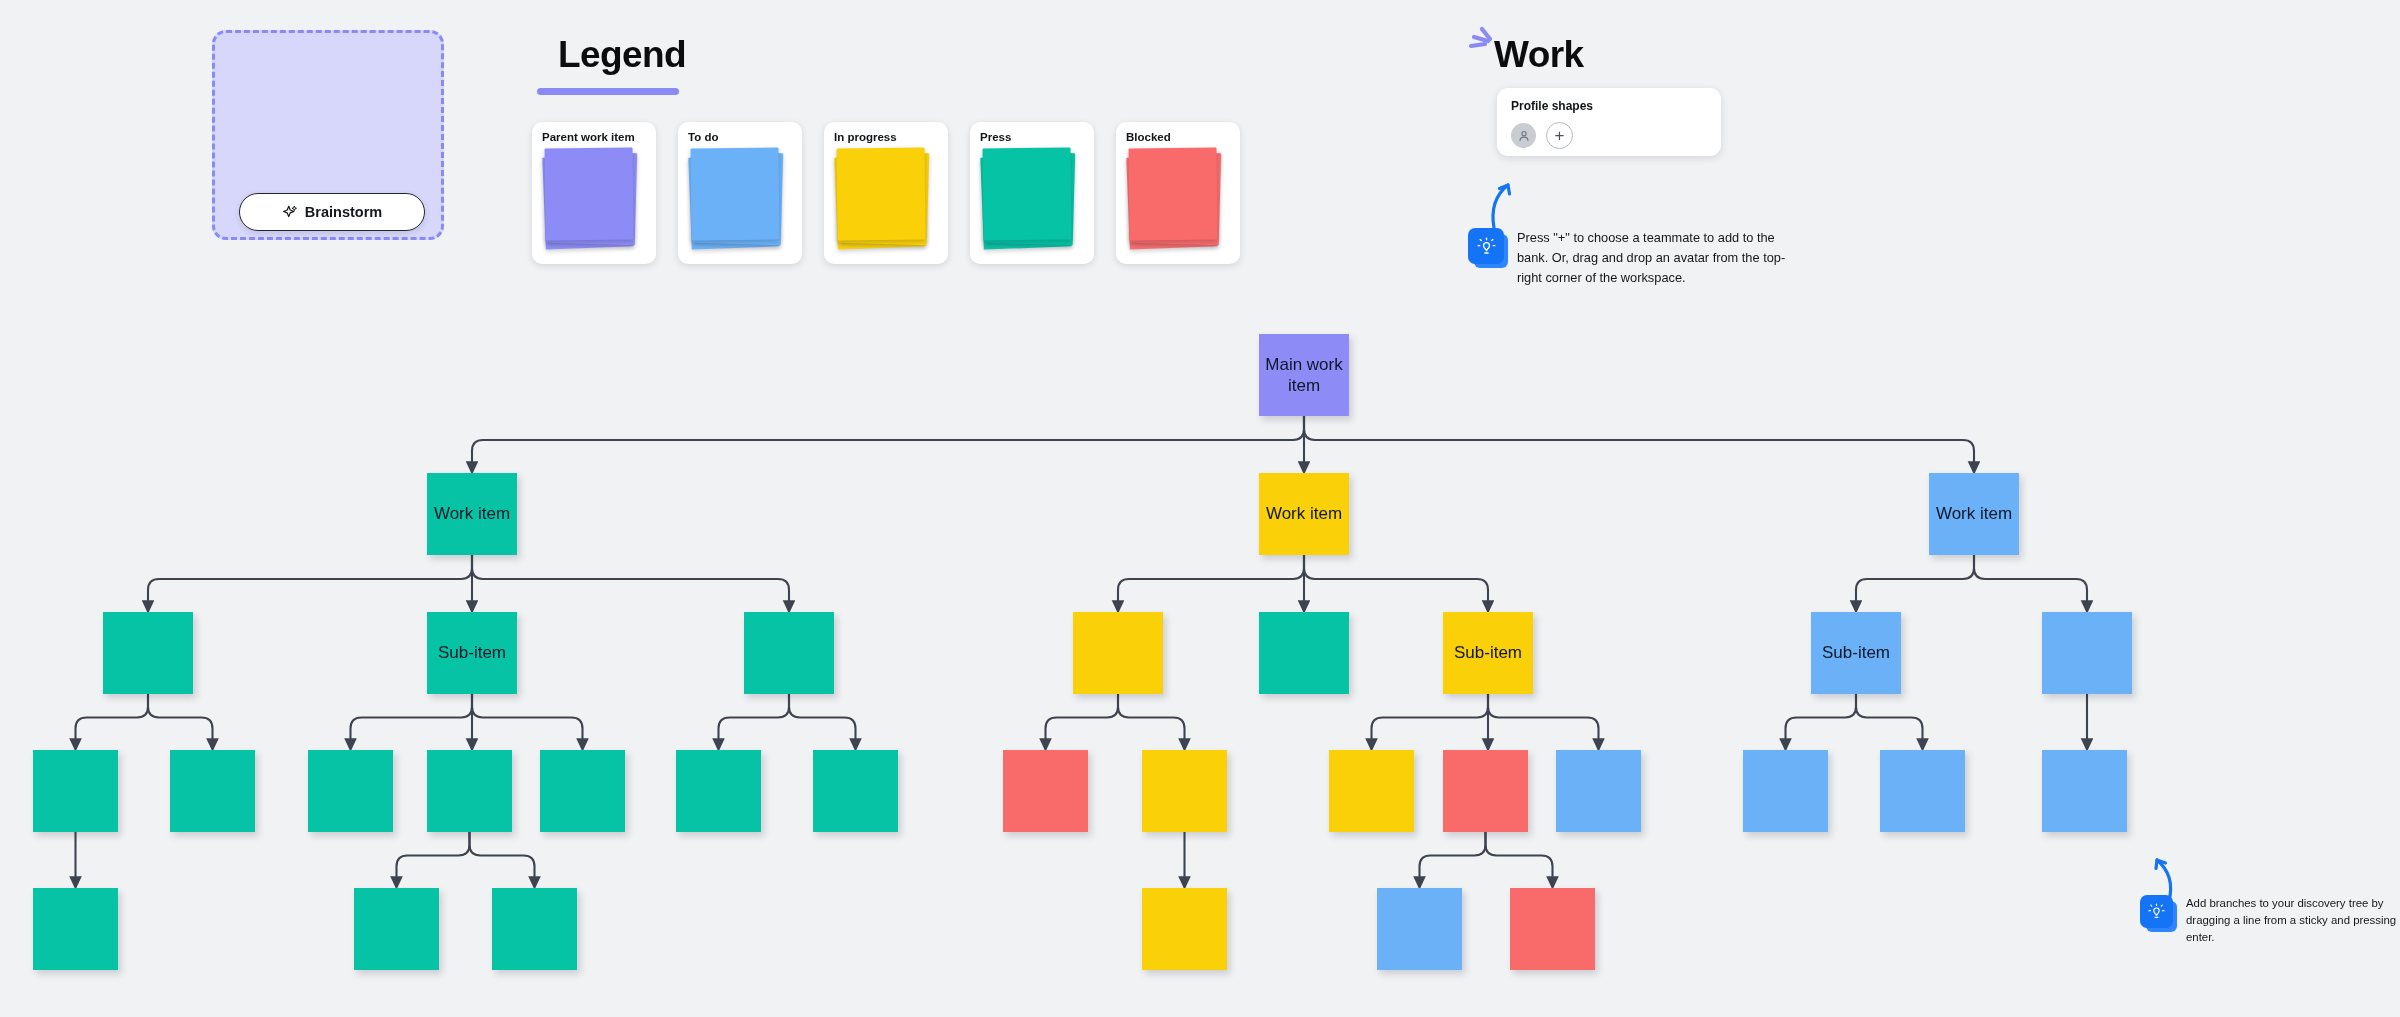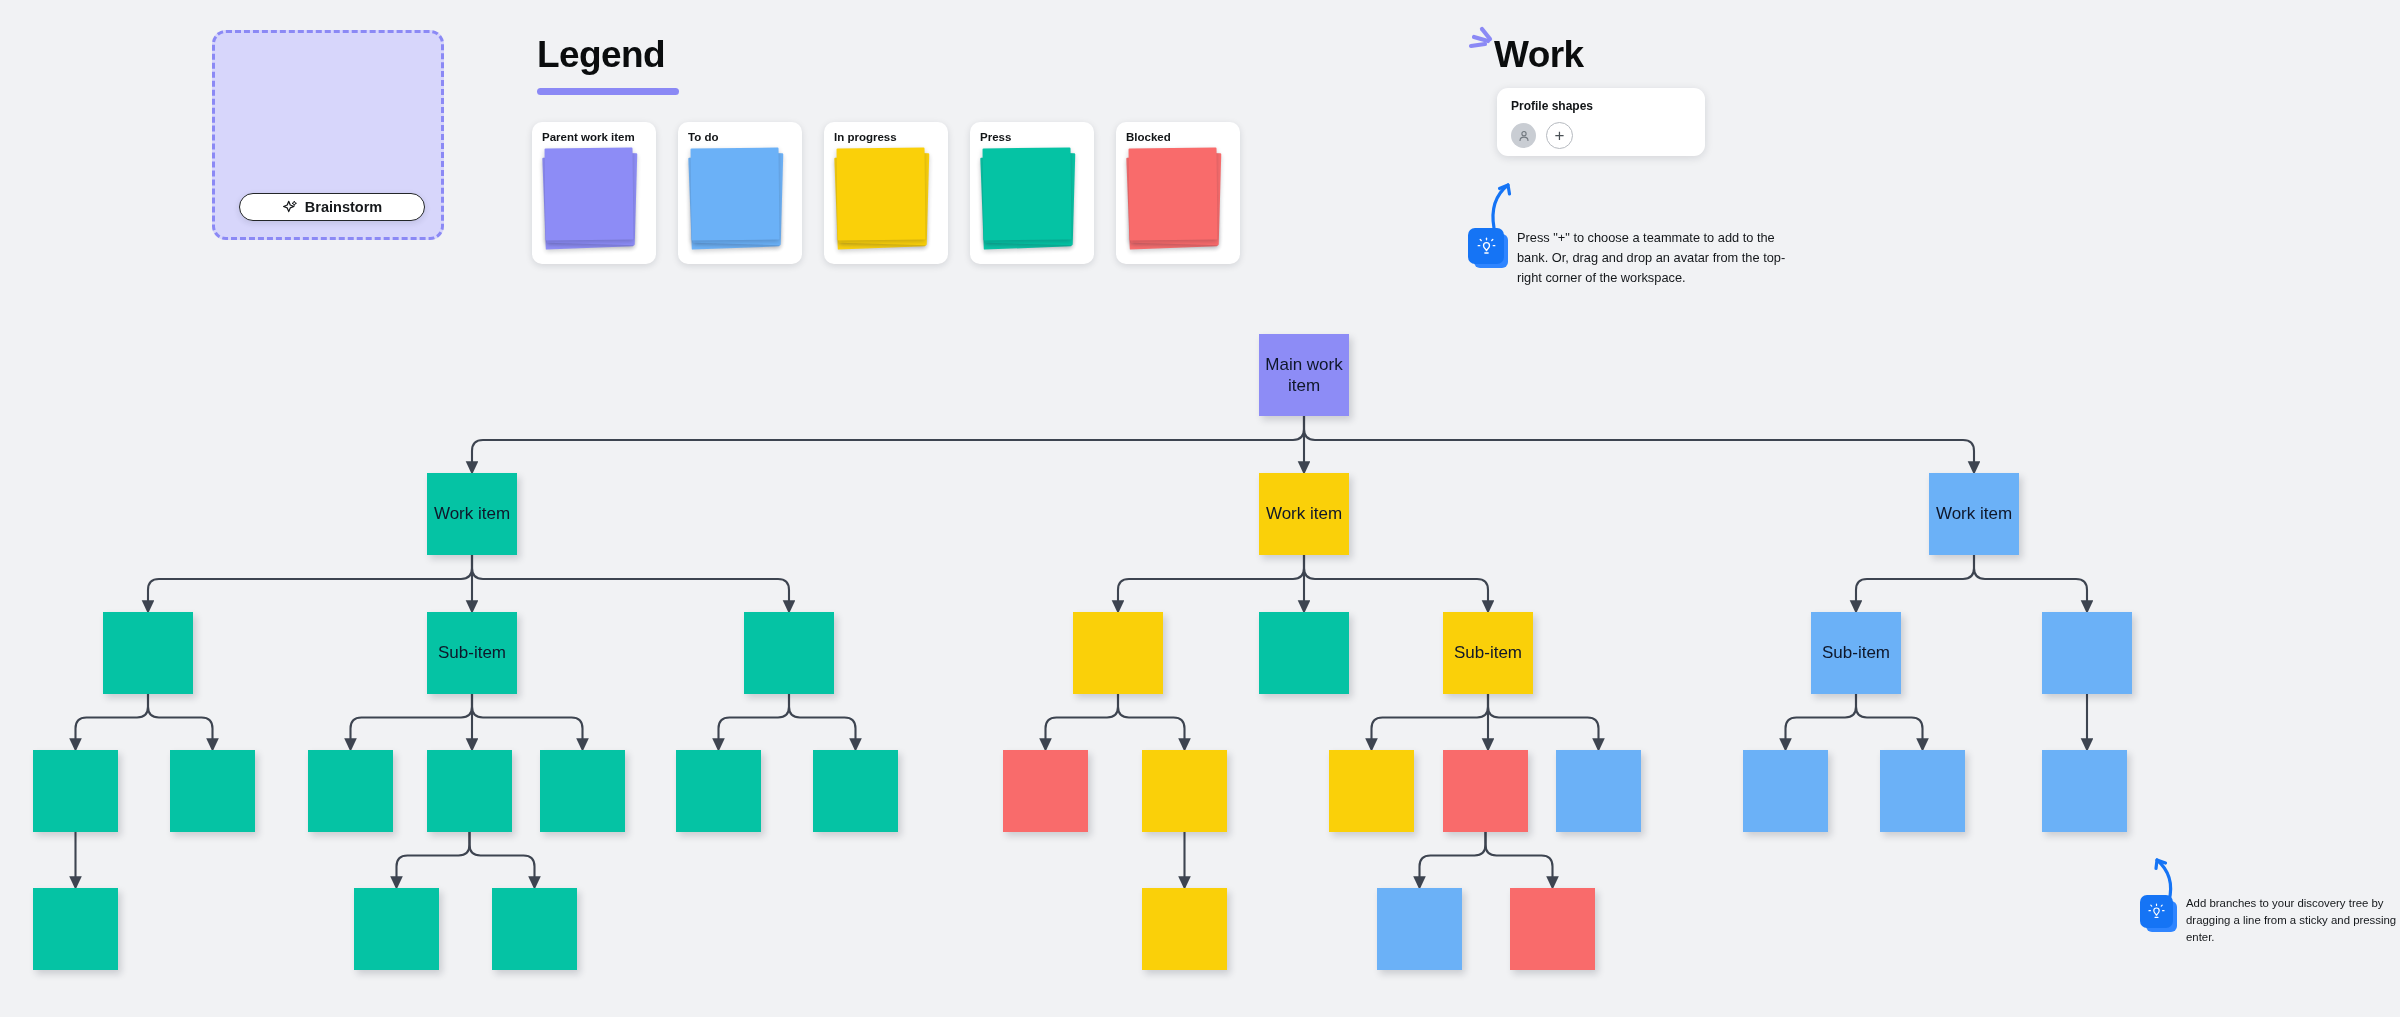--- a/index.html
+++ b/index.html
@@ -30,36 +30,36 @@
     height:34px;border:1.5px solid #232629;border-radius:18px;
     background:#fff;font-size:14.5px;font-weight:700;color:#15181b;
     box-sizing:border-box;cursor:pointer;
   }
   .chip{
     display:inline-flex;align-items:center;gap:7px;
     margin-top:10px;height:24px;padding:0 12px;border-radius:13px;
     background:#f1f1f3;font-size:12.5px;color:#2b2f33;cursor:pointer;
   }
   #brainstorm-btn{
-    position:absolute;left:24px;top:160px;width:186px;height:28px;
+    position:absolute;left:24px;top:160px;width:186px;height:38px;
     border-radius:20px;background:#fff;border:1.5px solid #232629;
     display:flex;align-items:center;justify-content:center;gap:6px;
     font-size:14.5px;font-weight:700;color:#15181b;
     box-shadow:0 2px 6px rgba(16,24,40,.12);
     box-sizing:border-box;cursor:pointer;
   }
   .spark{width:17px;height:17px;flex:none;}
   .sliders{width:15px;height:15px;flex:none;}
 
   
   .sec-title{
     font-size:37px;font-weight:700;color:#0b0d0e;letter-spacing:-.6px;
     line-height:1;white-space:nowrap;
   }
-  #legend-title{left:537px;top:36px;}
+  #legend-title{left:558px;top:36px;}
   #legend-underline{
     left:537px;top:88px;width:142px;height:7px;border-radius:4px;background:#8b89f5;
   }
   #team-title{left:1494px;top:36px;}
   #team-flourish{left:1466px;top:24px;width:36px;height:34px;}
 
   
   #legend-cards{left:532px;top:122px;display:flex;gap:22px;}
   .legend-card{
     width:124px;height:142px;background:#fff;border-radius:10px;
@@ -73,21 +73,21 @@
   .stack i{
     position:absolute;display:block;width:88px;height:92px;border-radius:1px;
     box-shadow:0 2px 5px rgba(16,24,40,.22);
   }
   .stack i:nth-child(1){left:1px;top:8px;transform:rotate(-2.2deg);opacity:.97;}
   .stack i:nth-child(2){left:5px;top:4px;transform:rotate(1.6deg);opacity:.98;}
   .stack i:nth-child(3){left:2px;top:0px;transform:rotate(-.6deg);}
 
   
   #team-card{
-    left:1497px;top:88px;width:208px;height:68px;background:#fff;
+    left:1497px;top:88px;width:224px;height:68px;background:#fff;
     border-radius:11px;box-shadow:0 2px 8px rgba(16,24,40,.13);
     box-sizing:border-box;padding:11px 0 0 14px;
   }
   #profile-shapes-label{font-size:12px;font-weight:700;color:#121517;}
   .avatar-row{display:flex;align-items:center;gap:10px;margin-top:9px;}
   .avatar{
     width:25px;height:25px;border-radius:50%;background:#c9cdd3;
     display:flex;align-items:center;justify-content:center;
   }
   .add-avatar{

